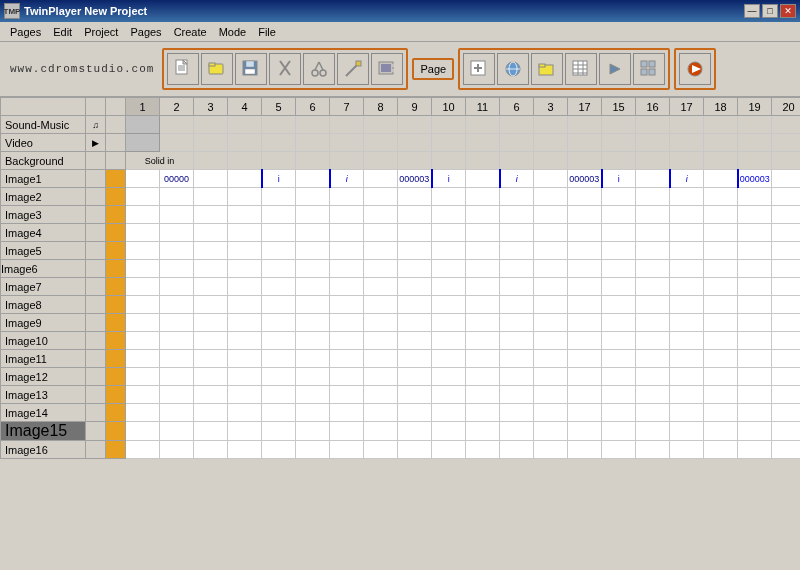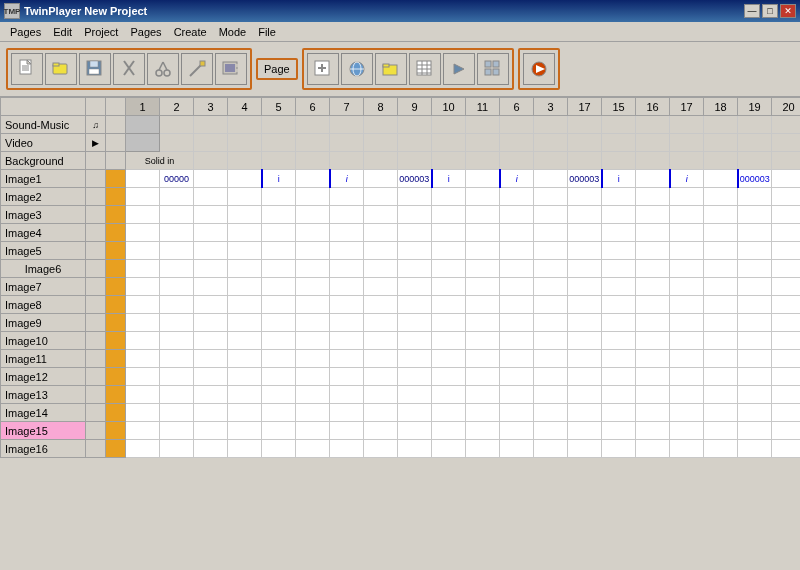--- a/index.html
+++ b/index.html
@@ -170,20 +170,21 @@
   <span class="menu-item">Edit</span>
   <span class="menu-item">Project</span>
   <span class="menu-item">Pages</span>
   <span class="menu-item">Create</span>
   <span class="menu-item">Mode</span>
   <span class="menu-item">File</span>
 </div>
 
 <div class="toolbar">
 
+  <div class="toolbar-brand">www.cdromstudio.com</div>
 
   <div class="toolbar-group">
     <div class="tb-btn" title="New">
       <svg width="20" height="20" viewBox="0 0 20 20">
           <rect x="3" y="1" width="11" height="14" fill="white" stroke="#888" stroke-width="1"></rect>
           <polygon points="10,1 14,5 10,5" fill="#d4d0c8" stroke="#888" stroke-width="1"></polygon>
           <line x1="5" y1="7" x2="12" y2="7" stroke="#888"></line>
           <line x1="5" y1="9" x2="12" y2="9" stroke="#888"></line>
           <line x1="5" y1="11" x2="12" y2="11" stroke="#888"></line>
         </svg>
@@ -517,21 +518,21 @@
             <td style="background: white; width: 34px; min-width: 34px; border: 1px solid rgb(200, 200, 200); font-size: 9px; text-align: center; color: rgb(0, 0, 128); height: 18px;"></td>
             <td style="background: white; width: 34px; min-width: 34px; border: 1px solid rgb(200, 200, 200); font-size: 9px; text-align: center; color: rgb(0, 0, 128); height: 18px;"></td>
             <td style="background: white; width: 34px; min-width: 34px; border: 1px solid rgb(200, 200, 200); font-size: 9px; text-align: center; color: rgb(0, 0, 128); height: 18px;"></td>
             <td style="background: white; width: 34px; min-width: 34px; border: 1px solid rgb(200, 200, 200); font-size: 9px; text-align: center; color: rgb(0, 0, 128); height: 18px;"></td>
             <td style="background: white; width: 34px; min-width: 34px; border: 1px solid rgb(200, 200, 200); font-size: 9px; text-align: center; color: rgb(0, 0, 128); height: 18px;"></td>
             <td style="background: white; width: 34px; min-width: 34px; border: 1px solid rgb(200, 200, 200); font-size: 9px; text-align: center; color: rgb(0, 0, 128); height: 18px;"></td>
             <td style="background: white; width: 34px; min-width: 34px; border: 1px solid rgb(200, 200, 200); font-size: 9px; text-align: center; color: rgb(0, 0, 128); height: 18px;"></td>
             <td style="background: white; width: 34px; min-width: 34px; border: 1px solid rgb(200, 200, 200); font-size: 9px; text-align: center; color: rgb(0, 0, 128); height: 18px;"></td>
           </tr>
           <tr>
-            <td class="row-label" style="background: rgb(212, 208, 200); padding: 0px 20px; width: 85px; min-width: 85px; font-size: 11px; position: sticky; left: 0px; z-index: 4; border: 1px solid rgb(160, 160, 160); height: 18px; text-align: center;">Image6</td>
+            <td class="row-label" style="background: rgb(212, 208, 200); padding: 0px 0; width: 85px; min-width: 85px; font-size: 11px; position: sticky; left: 0px; z-index: 4; border: 1px solid rgb(160, 160, 160); height: 18px;">Image6</td>
             <td style="width: 20px; min-width: 20px; background: rgb(212, 208, 200); border: 1px solid rgb(160, 160, 160); text-align: center; font-size: 9px; position: sticky; left: 85px; z-index: 4;"></td>
             <td style="width: 20px; min-width: 20px; border: 1px solid rgb(160, 160, 160); text-align: center; background: rgb(232, 160, 32);"></td>
             <td style="background: white; width: 34px; min-width: 34px; border: 1px solid rgb(200, 200, 200); font-size: 9px; text-align: center; color: rgb(0, 0, 128); height: 18px;"></td>
             <td style="background: white; width: 34px; min-width: 34px; border: 1px solid rgb(200, 200, 200); font-size: 9px; text-align: center; color: rgb(0, 0, 128); height: 18px;"></td>
             <td style="background: white; width: 34px; min-width: 34px; border: 1px solid rgb(200, 200, 200); font-size: 9px; text-align: center; color: rgb(0, 0, 128); height: 18px;"></td>
             <td style="background: white; width: 34px; min-width: 34px; border: 1px solid rgb(200, 200, 200); font-size: 9px; text-align: center; color: rgb(0, 0, 128); height: 18px;"></td>
             <td style="background: white; width: 34px; min-width: 34px; border: 1px solid rgb(200, 200, 200); font-size: 9px; text-align: center; color: rgb(0, 0, 128); height: 18px;"></td>
             <td style="background: white; width: 34px; min-width: 34px; border: 1px solid rgb(200, 200, 200); font-size: 9px; text-align: center; color: rgb(0, 0, 128); height: 18px;"></td>
             <td style="background: white; width: 34px; min-width: 34px; border: 1px solid rgb(200, 200, 200); font-size: 9px; text-align: center; color: rgb(0, 0, 128); height: 18px;"></td>
             <td style="background: white; width: 34px; min-width: 34px; border: 1px solid rgb(200, 200, 200); font-size: 9px; text-align: center; color: rgb(0, 0, 128); height: 18px;"></td>
@@ -742,21 +743,21 @@
             <td style="background: white; width: 34px; min-width: 34px; border: 1px solid rgb(200, 200, 200); font-size: 9px; text-align: center; color: rgb(0, 0, 128); height: 18px;"></td>
             <td style="background: white; width: 34px; min-width: 34px; border: 1px solid rgb(200, 200, 200); font-size: 9px; text-align: center; color: rgb(0, 0, 128); height: 18px;"></td>
             <td style="background: white; width: 34px; min-width: 34px; border: 1px solid rgb(200, 200, 200); font-size: 9px; text-align: center; color: rgb(0, 0, 128); height: 18px;"></td>
             <td style="background: white; width: 34px; min-width: 34px; border: 1px solid rgb(200, 200, 200); font-size: 9px; text-align: center; color: rgb(0, 0, 128); height: 18px;"></td>
             <td style="background: white; width: 34px; min-width: 34px; border: 1px solid rgb(200, 200, 200); font-size: 9px; text-align: center; color: rgb(0, 0, 128); height: 18px;"></td>
             <td style="background: white; width: 34px; min-width: 34px; border: 1px solid rgb(200, 200, 200); font-size: 9px; text-align: center; color: rgb(0, 0, 128); height: 18px;"></td>
             <td style="background: white; width: 34px; min-width: 34px; border: 1px solid rgb(200, 200, 200); font-size: 9px; text-align: center; color: rgb(0, 0, 128); height: 18px;"></td>
             <td style="background: white; width: 34px; min-width: 34px; border: 1px solid rgb(200, 200, 200); font-size: 9px; text-align: center; color: rgb(0, 0, 128); height: 18px;"></td>
           </tr>
           <tr>
-            <td class="row-label" style="background: #f9a8d4; padding: 0px 4px; width: 85px; min-width: 85px; font-size: 11px; position: sticky; left: 0px; z-index: 4; border: 1px solid rgb(160, 160, 160); height: 18px;">Image15</td>
+            <td class="row-label" style="background: #737373; padding: 0px 4px; width: 85px; min-width: 85px; font-size: 16px; position: sticky; left: 0px; z-index: 4; border: 1px solid rgb(160, 160, 160); height: 18px;">Image15</td>
             <td style="width: 20px; min-width: 20px; background: rgb(212, 208, 200); border: 1px solid rgb(160, 160, 160); text-align: center; font-size: 9px; position: sticky; left: 85px; z-index: 4;"></td>
             <td style="width: 20px; min-width: 20px; border: 1px solid rgb(160, 160, 160); text-align: center; background: rgb(232, 160, 32);"></td>
             <td style="background: white; width: 34px; min-width: 34px; border: 1px solid rgb(200, 200, 200); font-size: 9px; text-align: center; color: rgb(0, 0, 128); height: 18px;"></td>
             <td style="background: white; width: 34px; min-width: 34px; border: 1px solid rgb(200, 200, 200); font-size: 9px; text-align: center; color: rgb(0, 0, 128); height: 18px;"></td>
             <td style="background: white; width: 34px; min-width: 34px; border: 1px solid rgb(200, 200, 200); font-size: 9px; text-align: center; color: rgb(0, 0, 128); height: 18px;"></td>
             <td style="background: white; width: 34px; min-width: 34px; border: 1px solid rgb(200, 200, 200); font-size: 9px; text-align: center; color: rgb(0, 0, 128); height: 18px;"></td>
             <td style="background: white; width: 34px; min-width: 34px; border: 1px solid rgb(200, 200, 200); font-size: 9px; text-align: center; color: rgb(0, 0, 128); height: 18px;"></td>
             <td style="background: white; width: 34px; min-width: 34px; border: 1px solid rgb(200, 200, 200); font-size: 9px; text-align: center; color: rgb(0, 0, 128); height: 18px;"></td>
             <td style="background: white; width: 34px; min-width: 34px; border: 1px solid rgb(200, 200, 200); font-size: 9px; text-align: center; color: rgb(0, 0, 128); height: 18px;"></td>
             <td style="background: white; width: 34px; min-width: 34px; border: 1px solid rgb(200, 200, 200); font-size: 9px; text-align: center; color: rgb(0, 0, 128); height: 18px;"></td>

